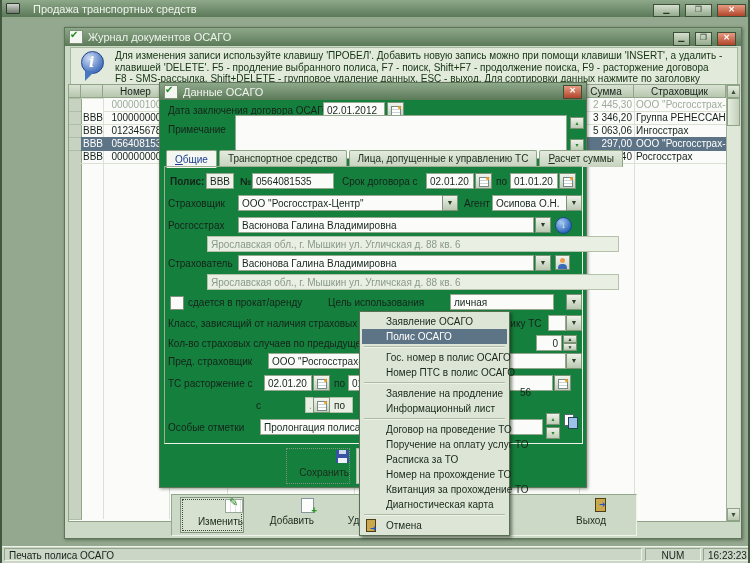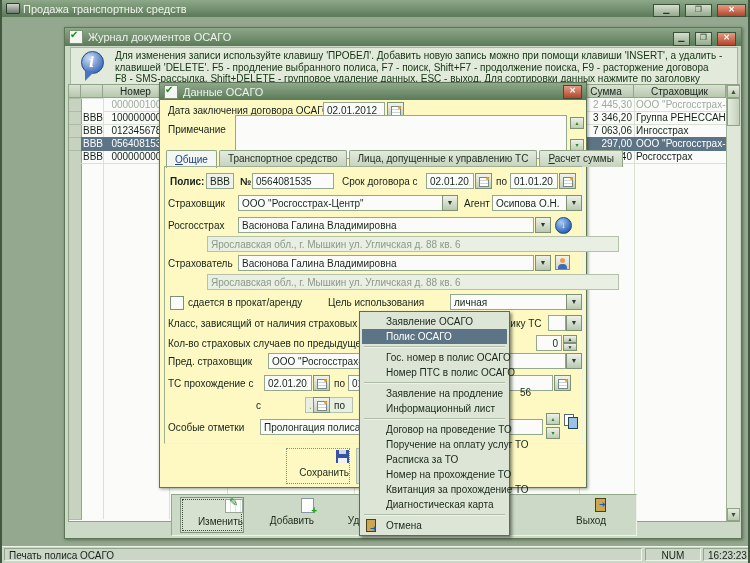--- a/index.html
+++ b/index.html
@@ -101,21 +101,21 @@
   .scell{position:absolute;top:1px;height:13px;border:1px solid #93a48d;border-bottom-color:#eef3ea;
     border-right-color:#eef3ea;padding:0 4px;line-height:13px;box-sizing:border-box;white-space:nowrap;overflow:hidden;}
 </style>
 </head>
 <body>
 
 <div class="screen">
 
   <div class="tbar abs" style="left:0;top:0;width:750px;height:17px;padding-left:4px;box-sizing:border-box;">
     <span class="ico-app"></span>
-    <span style="margin-left:3px;">Продажа транспортных средств</span>
+    <span style="margin-left:13px;">Продажа транспортных средств</span>
     <span style="position:absolute;right:6px;top:2px;">
       <span class="wbtn" style="width:25px;height:11px;">▁</span>
       <span class="wbtn" style="width:25px;height:11px;">❐</span>
       <span class="wbtn close" style="width:27px;height:11px;">✕</span>
     </span>
   </div>
 
   <div class="win abs" style="left:62px;top:27px;width:676px;height:510px;">
     <div class="tbar" style="height:18px;padding-left:4px;align-items:center;">
       <span class="ico-check"></span>
@@ -176,21 +176,21 @@
         <div class="cell num" style="left:510px;width:55px;">3 346,20</div>
         <div class="cell" style="left:565px;width:92px;">Группа РЕНЕССАНС стра</div>
       </div>
       <div class="row" style="left:0;top:39px;width:657px;">
         <div class="cell ind" style="left:0;width:12px;"></div>
         <div class="cell" style="left:12px;width:22px;">ВВВ</div>
         <div class="cell num" style="left:34px;width:66px;">0123456789</div>
         <div class="cell" style="left:100px;width:58px;">26.07.2011</div>
         <div class="cell" style="left:158px;width:127px;">Паси</div>
         <div class="cell num" style="left:285px;width:225px;">98</div>
-        <div class="cell num" style="left:510px;width:55px;">7 063,06</div>
+        <div class="cell num" style="left:510px;width:55px;">5 063,06</div>
         <div class="cell" style="left:565px;width:92px;">Ингосстрах</div>
       </div>
       <div class="row sel" style="left:0;top:52px;width:657px;">
         <div class="cell ind" style="left:0;width:12px;"></div>
         <div class="cell" style="left:12px;width:22px;">ВВВ</div>
         <div class="cell num" style="left:34px;width:66px;">0564081535</div>
         <div class="cell" style="left:100px;width:58px;">02.01.2012</div>
         <div class="cell" style="left:158px;width:127px;">Васю</div>
         <div class="cell num" style="left:285px;width:225px;">76</div>
         <div class="cell num" style="left:510px;width:55px;">297,00</div>
@@ -227,21 +227,21 @@
         <span class="ic ico-x">✖</span>
         <span class="hk">Удалить</span>
       </div>
       <div class="bigbtn" style="left:372px;top:2px;">
         <span class="ic"><span class="ico-door"></span></span>
         <span class="hk">Выход</span>
       </div>
     </div>
   </div>
 
-  <div class="win abs" style="left:157px;top:82px;width:426px;height:404px;background:#fef9c3;">
+  <div class="win abs" style="left:157px;top:82px;width:426px;height:404px;background:#15803d;">
     <div class="tbar" style="height:17px;padding-left:4px;">
       <span class="ico-check"></span>
       <span style="margin-left:5px;">Данные ОСАГО</span>
       <span class="wbtn close" style="position:absolute;right:4px;top:2px;width:17px;height:12px;">✕</span>
     </div>
 
     <div class="lbl" style="left:8px;top:21px;">Дата заключения договора ОСАГО</div>
     <input class="fld" style="left: 163px; top: 19px; width: 62px;" value="02.01.2012">
     <span class="btn-cal" style="left:227px;top:19px;"></span>
 
@@ -281,39 +281,39 @@
 
     <div class="lbl" style="left:8px;top:174px;">Страхователь</div>
     <input class="fld" style="left: 78px; top: 172px; width: 296px;" value="Васюнова Галина Владимировна">
     <span class="combo-arrow" style="left:375px;top:172px;">▼</span>
     <span class="btn-person" style="left:395px;top:172px;"></span>
     <input class="fld dis" style="left: 6px; top: 191px; width: 412px;" value="Ярославская обл., г. Мышкин ул. Угличская д. 88 кв. 6">
 
     <span class="abs" style="left:10px;top:213px;width:12px;height:12px;background:#fbfcf9;border:1px solid #7d9176;"></span>
     <div class="lbl" style="left:28px;top:213px;">сдается в прокат/аренду</div>
     <div class="lbl" style="left:168px;top:213px;">Цель использования</div>
-    <input class="fld" style="left: 290px; top: 211px; width: 117px;" value="личная">
+    <input class="fld" style="left: 290px; top: 211px; width: 104px;" value="личная">
     <span class="combo-arrow" style="left:406px;top:211px;">▼</span>
 
     <div class="lbl" style="left:8px;top:234px;">Класс, зависящий от наличия страховых выплат, присвоенный собственнику ТС</div>
     <input class="fld" style="left: 388px; top: 232px; width: 18px;">
     <span class="combo-arrow" style="left:406px;top:232px;">▼</span>
 
     <div class="lbl" style="left:8px;top:254px;">Кол-во страховых случаев по предыдущему договору ОСАГО</div>
     <input class="fld" style="left: 376px; top: 252px; width: 26px; text-align: right;" value="0">
     <span class="spin" style="left:403px;top:252px;">
         <div>▲</div>
         <div>▼</div>
       </span>
 
     <div class="lbl" style="left:8px;top:272px;">Пред. страховщик</div>
     <input class="fld" style="left: 108px; top: 270px; width: 298px;" value="ООО &quot;Росгосстрах-Центр">
     <span class="combo-arrow" style="left:406px;top:270px;">▼</span>
 
-    <div class="lbl" style="left:8px;top:294px;">ТС прохождение с</div>
+    <div class="lbl" style="left:8px;top:294px;">ТС расторжение с</div>
     <input class="fld" style="left: 104px; top: 292px; width: 48px;" value="02.01.2012">
     <span class="btn-cal" style="left:153px;top:292px;"></span>
     <div class="lbl" style="left:174px;top:294px;">по</div>
     <input class="fld" style="left: 188px; top: 292px; width: 205px;" value="01.0">
     <span class="btn-cal" style="left:394px;top:292px;"></span>
 
     <div class="lbl" style="left:96px;top:316px;">с</div>
     <input class="fld dis" style="left: 104px; top: 314px; width: 48px;" value=". .">
     <span class="btn-cal" style="left:153px;top:314px;"></span>
     <div class="lbl" style="left:174px;top:316px;">по</div>

